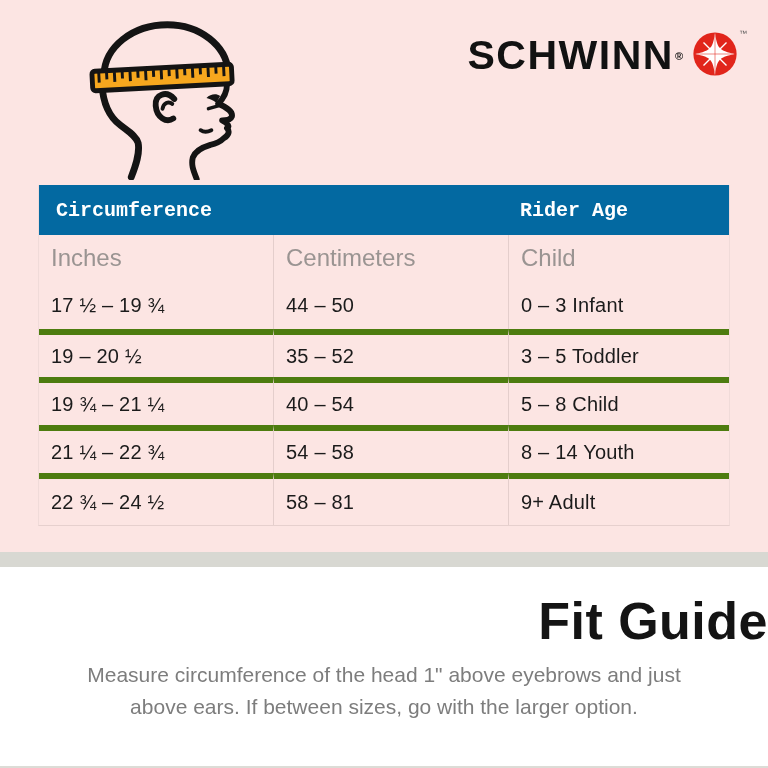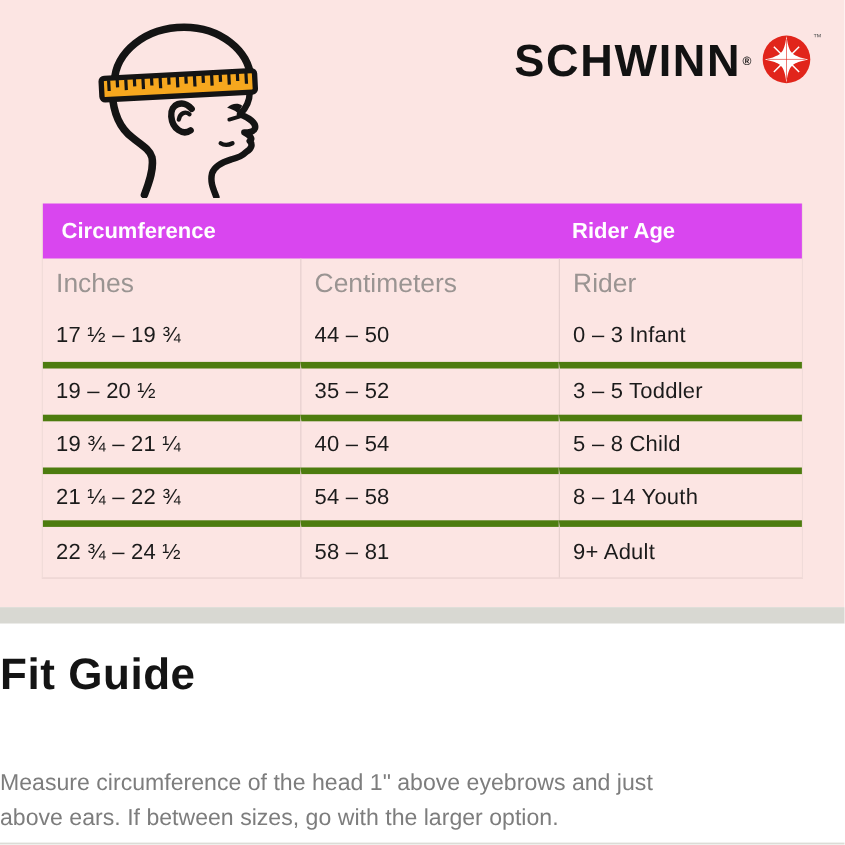--- a/index.html
+++ b/index.html
@@ -23,37 +23,37 @@
   
   .head-illo{position:absolute;left:78px;top:14px;width:172px;height:166px;}
 
   
   .fit-table{
     position:absolute;left:38px;top:185px;width:692px;
     border-left:1px solid #f0dbd9;border-right:1px solid #f0dbd9;border-bottom:1px solid #e6d0ce;
     box-sizing:border-box;
   }
   .trow{display:grid;grid-template-columns:234px 235px 221px;}
-  .thead{background:#d946ef;height:50px;}
+  .thead{background:#0369a1;height:50px;font-family:Liberation Mono, monospace;}
   .thead > div{display:flex;align-items:center;color:#ffffff;font-weight:700;font-size:20px;padding-left:17px;}
   .thead > div:nth-child(3){padding-left:12px;}
   .sub{height:46px;}
   .sub > div{display:flex;align-items:center;color:#9a9492;font-size:24px;padding-left:12px;}
   .drow{height:48px;}
   .drow > div{display:flex;align-items:center;color:#1b1b1b;font-size:20px;padding-left:12px;letter-spacing:0.2px;}
   .trow.body > div:nth-child(2),
   .trow.body > div:nth-child(3){border-left:1px solid #e4cecc;}
   .divided > div{border-top:6px solid #4d7c0f;}
   .last{height:52px;}
 
   
-  .fit-title{position:absolute;top:591px;left:0;width:768px;text-align:left;
-    font-size:40px;font-weight:800;color:#141414;letter-spacing:0.5px;}
-  .fit-desc{position:absolute;top:659px;left:0;width:768px;
-    font-size:21px;color:#7d7d7d;line-height:32px;margin-top:37px;}
+  .fit-title{position:absolute;top:591px;left:0;width:768px;text-align:right;
+    font-size:52px;font-weight:800;color:#141414;letter-spacing:0.5px;}
+  .fit-desc{position:absolute;top:659px;left:0;width:768px;text-align:center;
+    font-size:21px;color:#7d7d7d;line-height:32px;}
 </style>
 </head>
 <body>
 
 <div class="poster">
 
   <div class="pink-section"></div>
   <div class="gray-band"></div>
   <div class="white-section"></div>
 
@@ -96,21 +96,21 @@
 
   <div class="fit-table">
     <div class="trow thead">
       <div>Circumference</div>
       <div></div>
       <div>Rider Age</div>
     </div>
     <div class="trow body sub">
       <div>Inches</div>
       <div>Centimeters</div>
-      <div>Rider</div>
+      <div>Child</div>
     </div>
     <div class="trow body drow">
       <div>17 ½ – 19 ¾</div>
       <div>44 – 50</div>
       <div>0 – 3 Infant</div>
     </div>
     <div class="trow body drow divided">
       <div>19 – 20 ½</div>
       <div>35 – 52</div>
       <div>3 – 5 Toddler</div>

